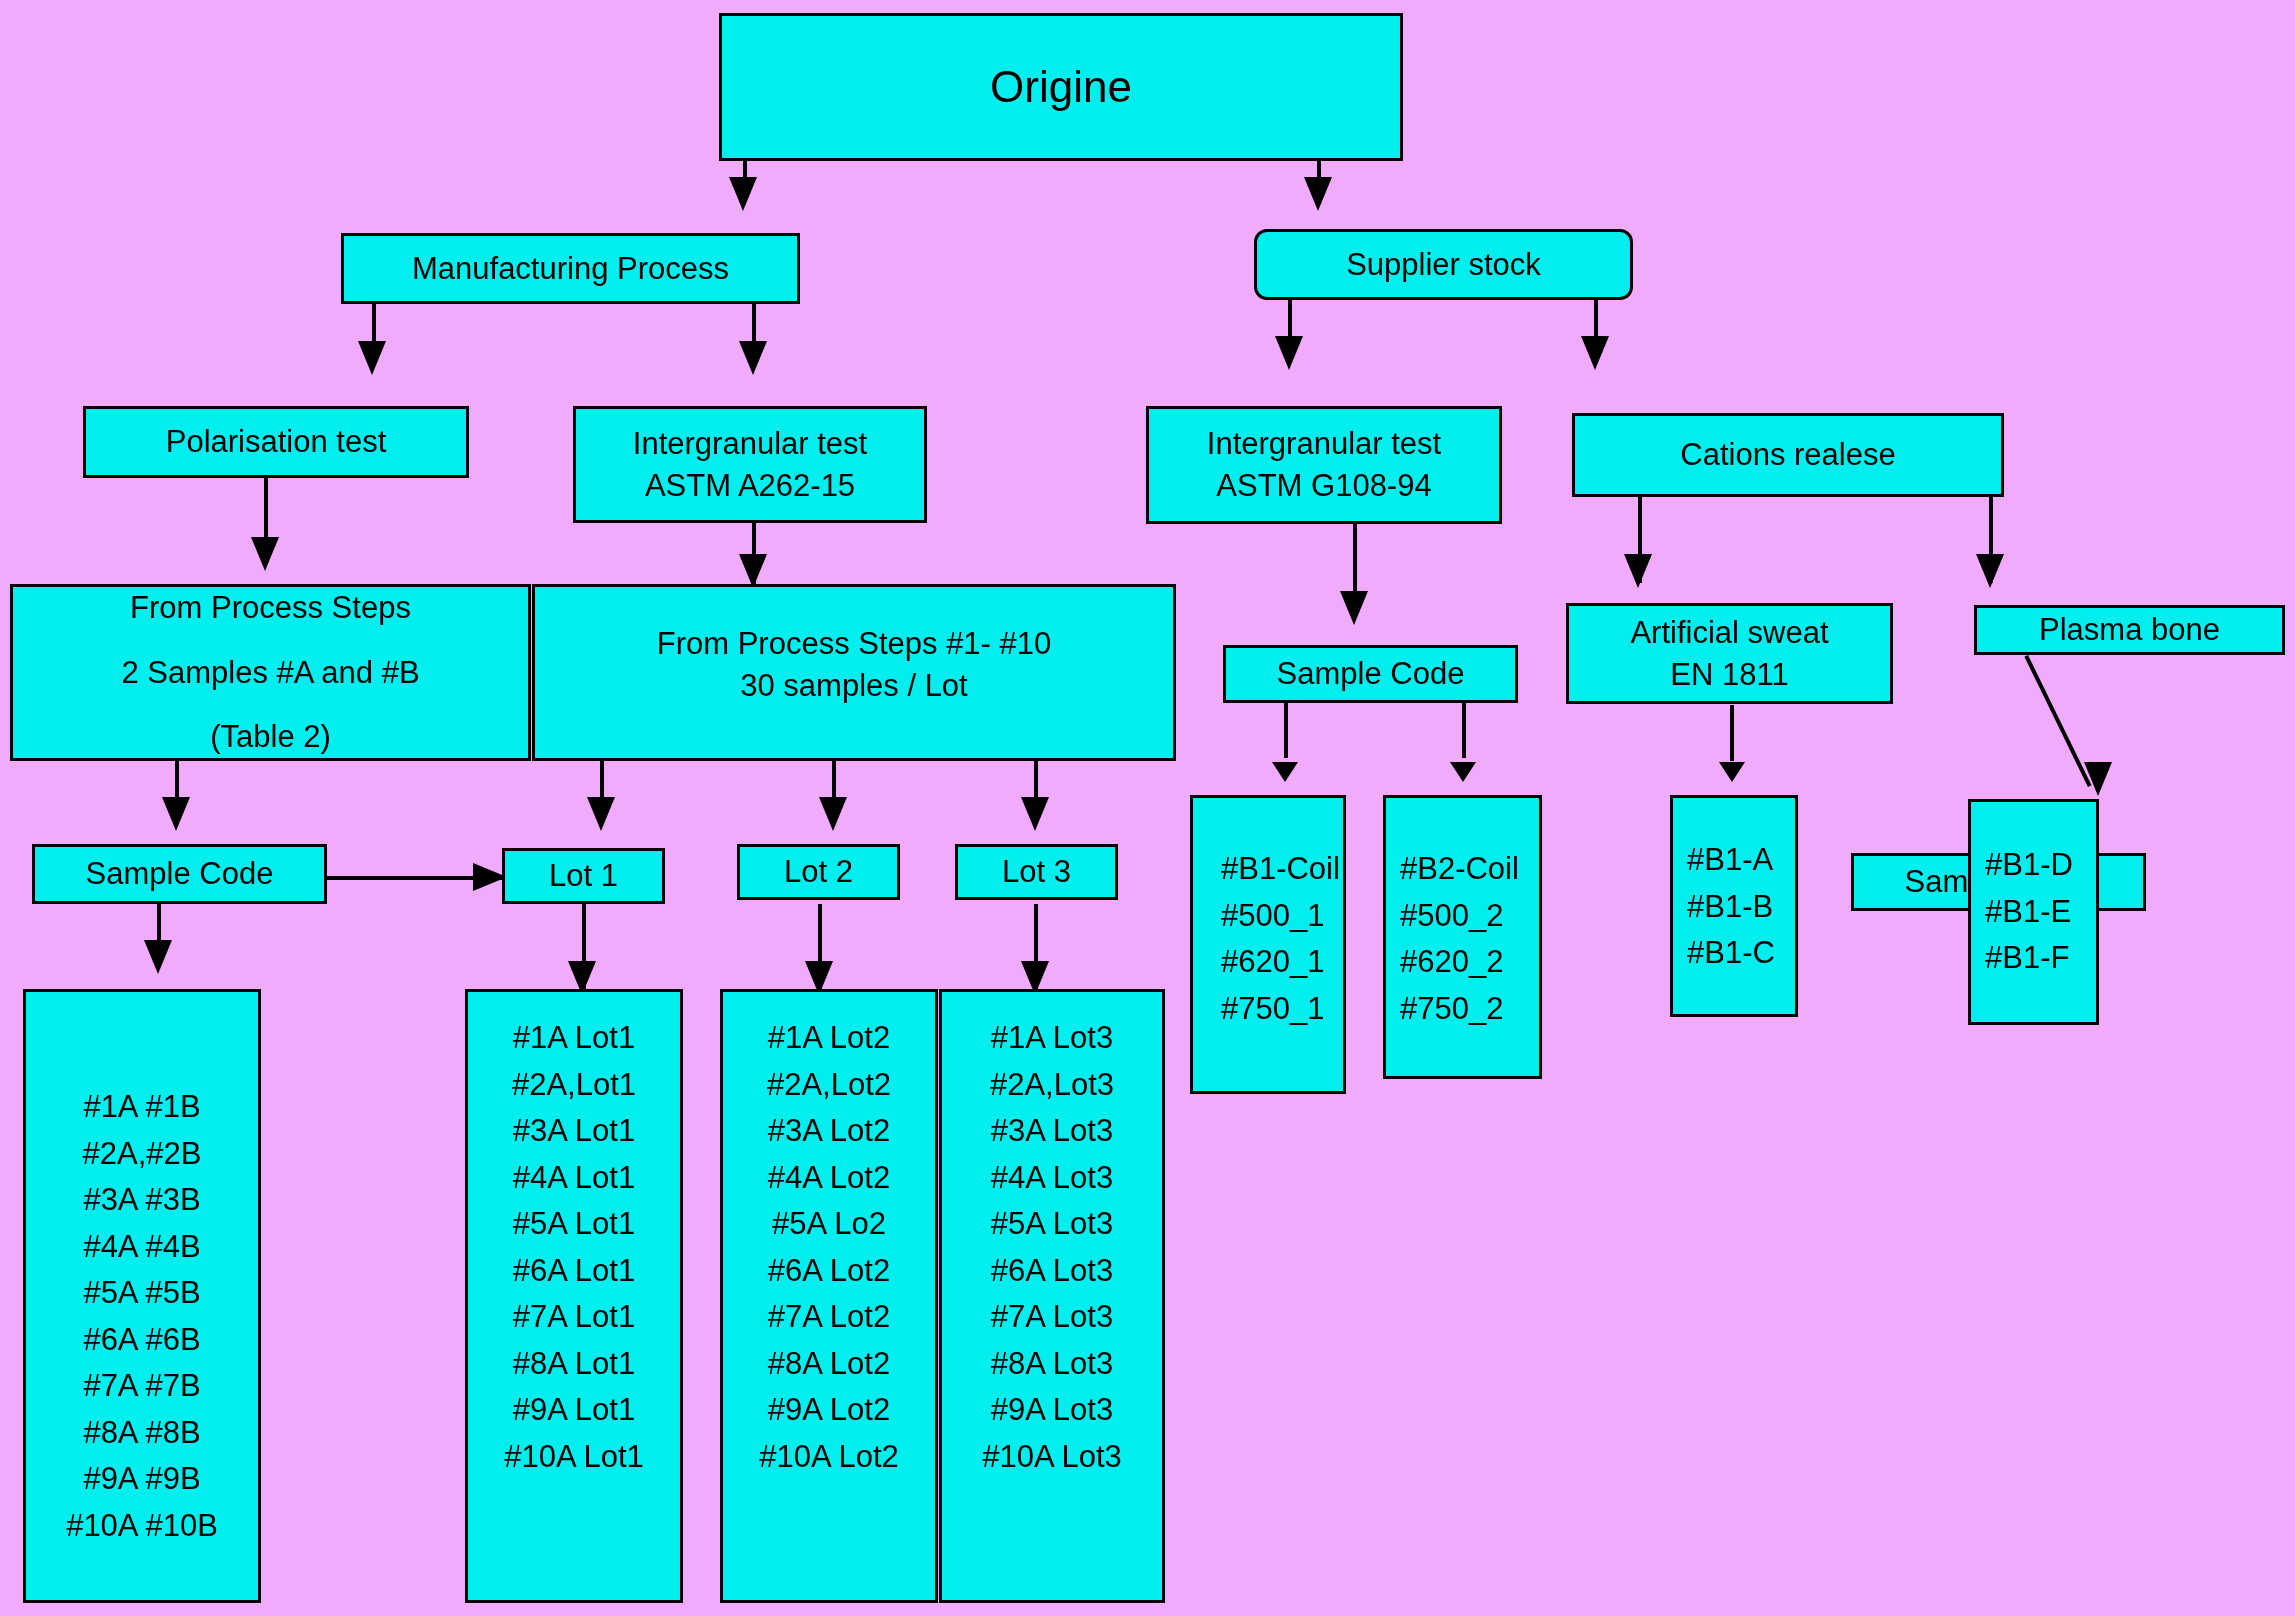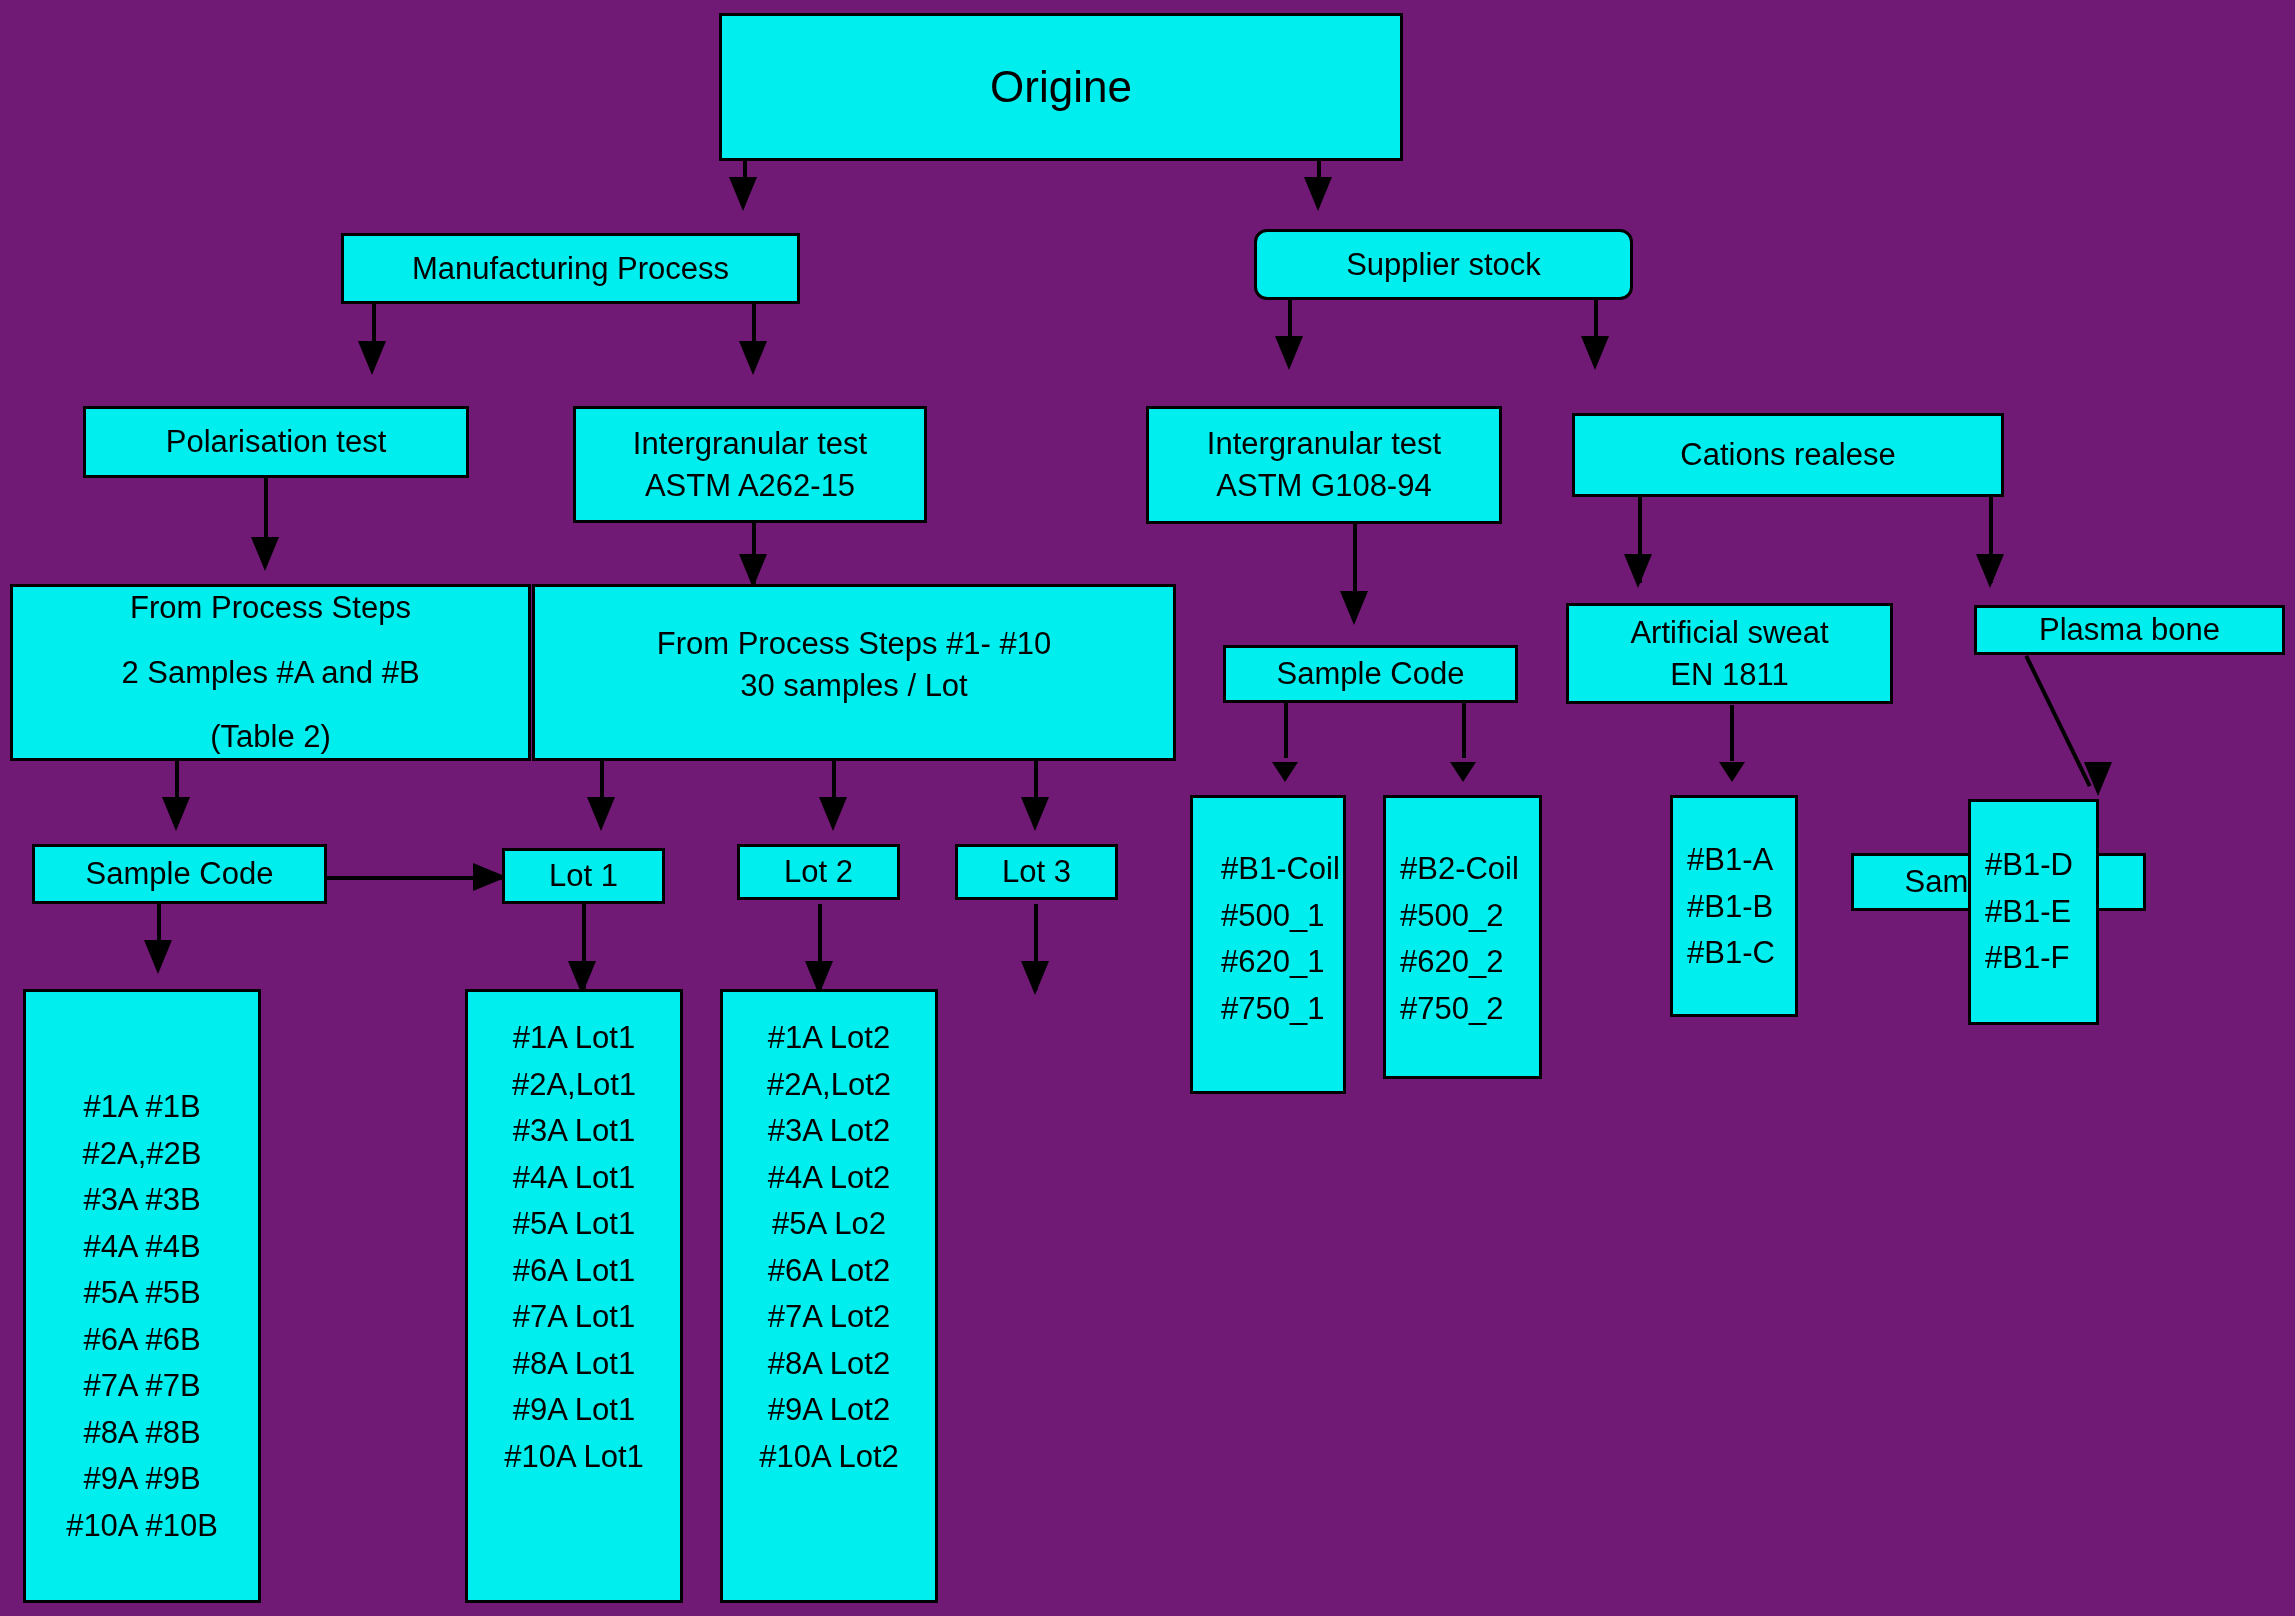--- a/index.html
+++ b/index.html
@@ -4,21 +4,21 @@
 <style>
   html, body {
     margin: 0;
     padding: 0;
     background: #ffffff;
   }
   #canvas {
     position: relative;
     width: 2295px;
     height: 1617px;
-    background: #701a75;
+    background: #f0abfc;
     font-family: "Liberation Sans", sans-serif;
     overflow: hidden;
   }
   .node {
     position: absolute;
     box-sizing: border-box;
     background: #00EEEE;
     border: 3.9px solid #000000;
     display: flex;
     flex-direction: column;
@@ -258,20 +258,32 @@
     <span class="line">#3A Lot2</span>
     <span class="line">#4A Lot2</span>
     <span class="line">#5A Lo2</span>
     <span class="line">#6A Lot2</span>
     <span class="line">#7A Lot2</span>
     <span class="line">#8A Lot2</span>
     <span class="line">#9A Lot2</span>
     <span class="line">#10A Lot2</span>
   </div>
 
+  <div class="node list-node" style="left:939px; top:989px; width:226px; height:614px;">
+    <span class="line">#1A Lot3</span>
+    <span class="line">#2A,Lot3</span>
+    <span class="line">#3A Lot3</span>
+    <span class="line">#4A Lot3</span>
+    <span class="line">#5A Lot3</span>
+    <span class="line">#6A Lot3</span>
+    <span class="line">#7A Lot3</span>
+    <span class="line">#8A Lot3</span>
+    <span class="line">#9A Lot3</span>
+    <span class="line">#10A Lot3</span>
+  </div>
 
   <div class="node list-node left-align" style="left:1190px; top:795px; width:156px; height:299px; padding-left:28px; padding-top:48px;">
     <span class="line">#B1-Coil</span>
     <span class="line">#500_1</span>
     <span class="line">#620_1</span>
     <span class="line">#750_1</span>
   </div>
 
   <div class="node list-node left-align" style="left:1383px; top:795px; width:159px; height:284px; padding-left:14px; padding-top:48px;">
     <span class="line">#B2-Coil</span>

